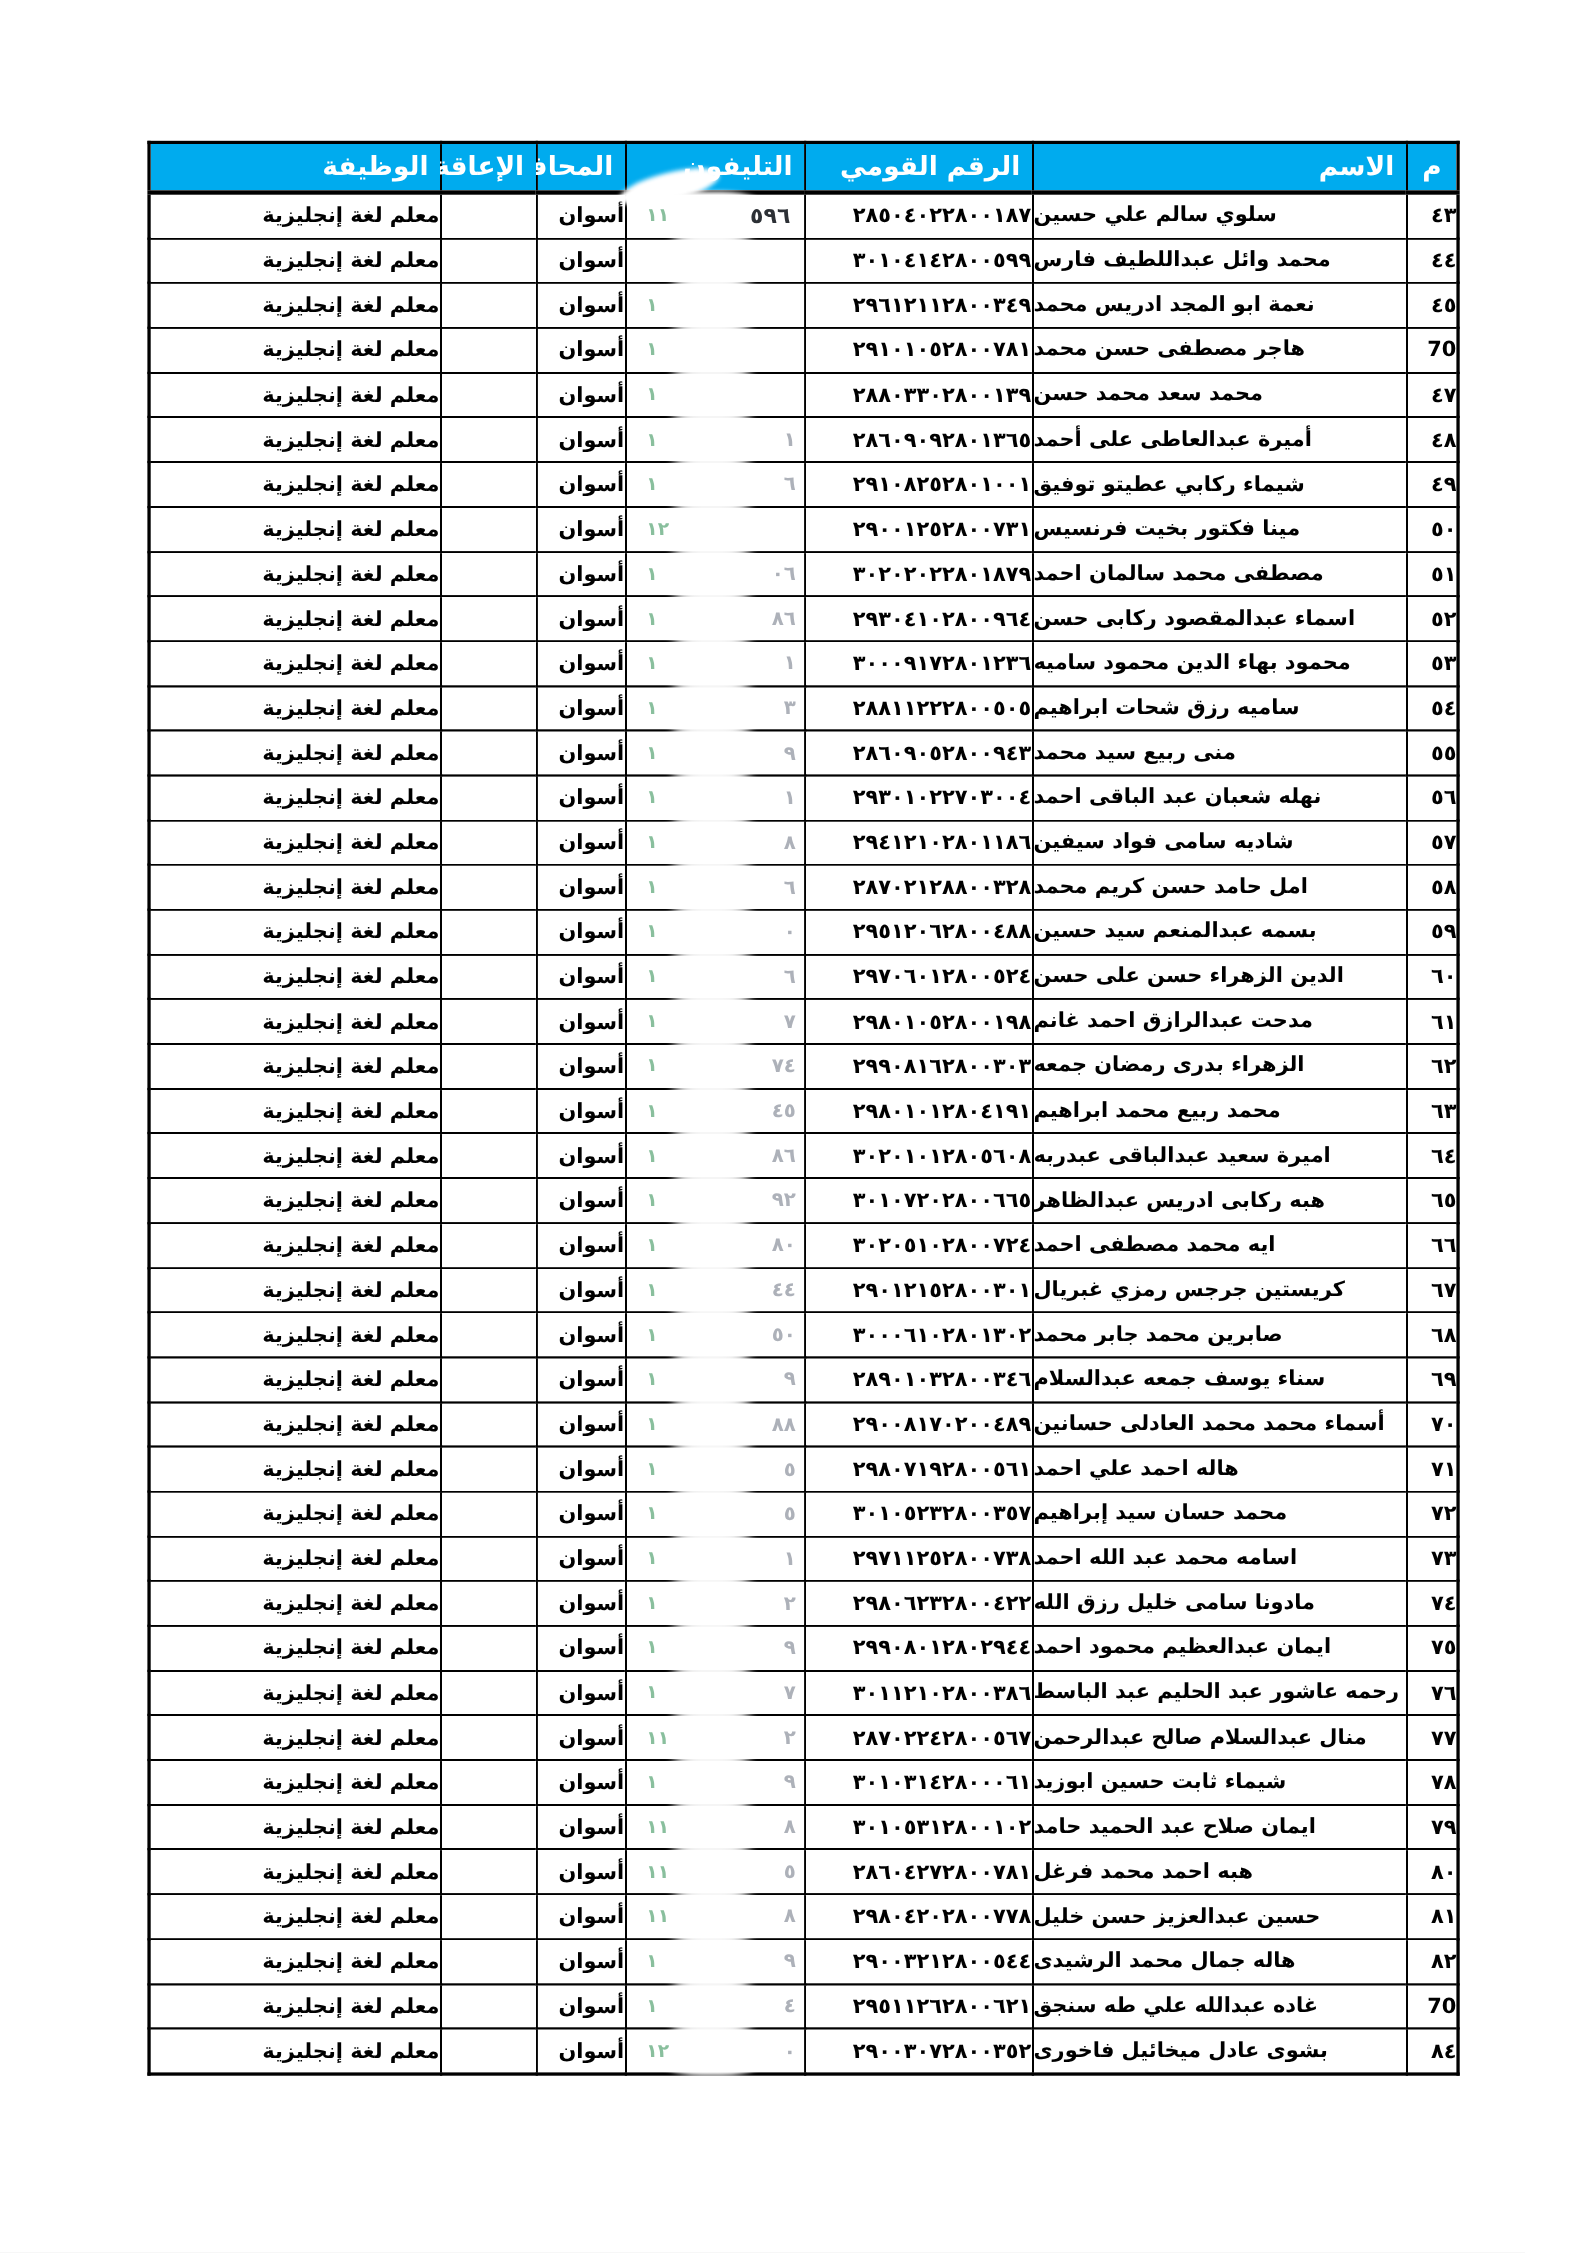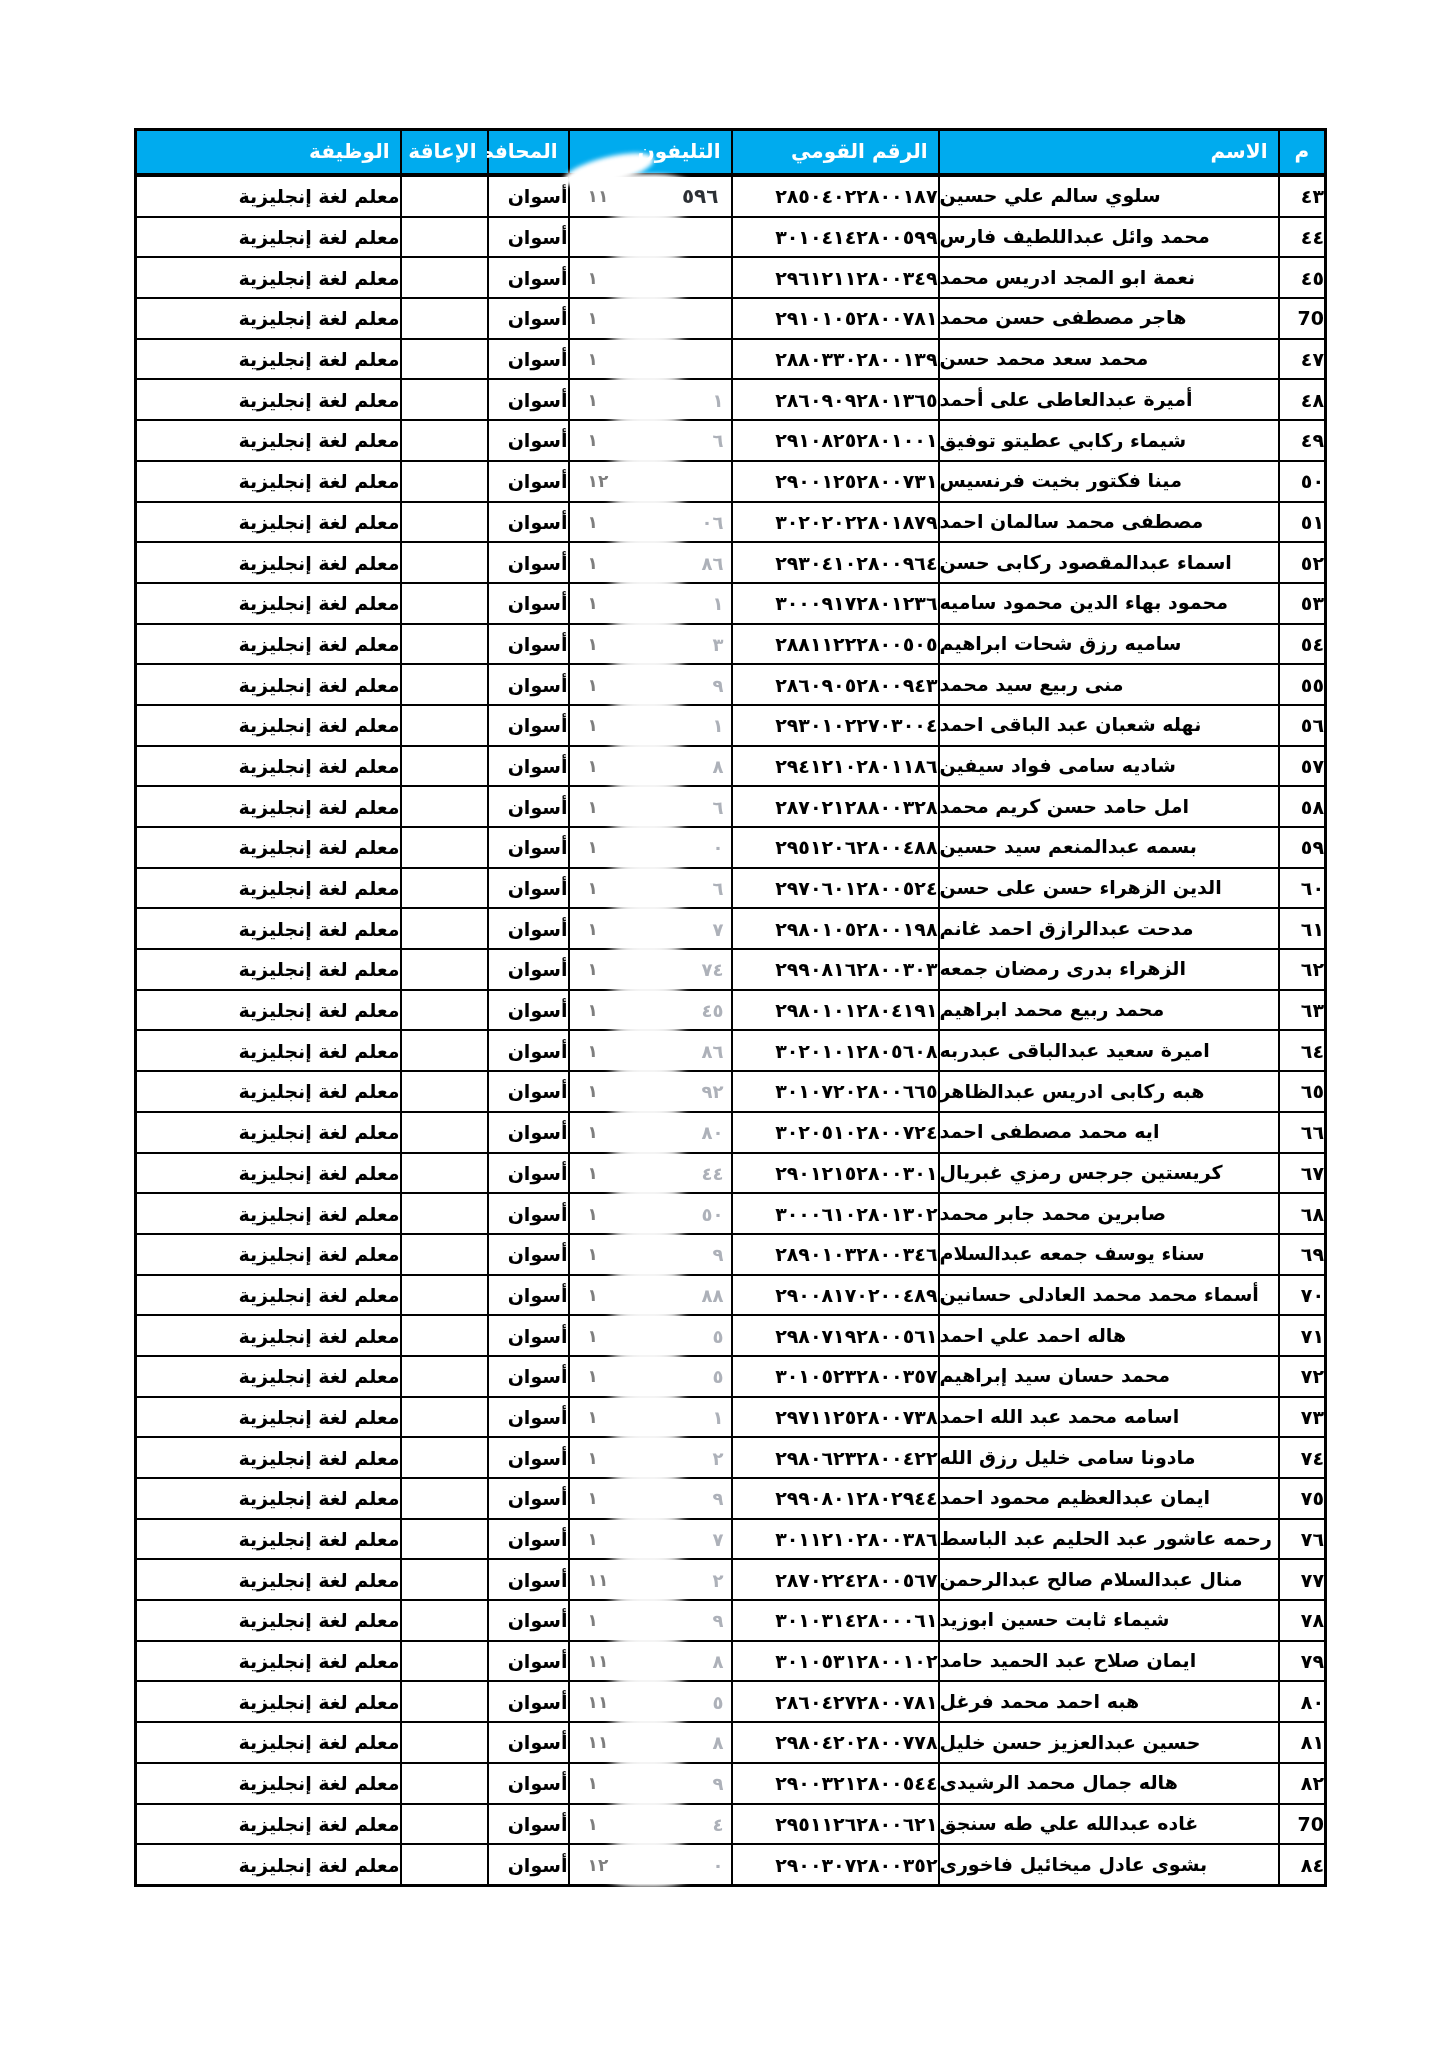--- a/index.html
+++ b/index.html
@@ -16,21 +16,21 @@
     width:1190px;
     border-collapse:collapse;
     table-layout:fixed;
     direction:rtl;
     border:3px solid #000;
   }
   table.roster th{
     background:var(--hdr-bg,#00abee);
     color:var(--hdr-fg,#ffffff);
     font-weight:bold;
-    font-size:20px;
+    font-size:24px;
     text-align:right;
     height:36px;
     padding:2px 10px 4px 2px;
     border:2px solid #000;
     border-bottom:4px solid #000;
     position:relative;
     overflow:visible;
   }
   table.roster th.c-m{text-align:center;padding:2px 2px 4px 2px;}
   table.roster td{
@@ -47,21 +47,21 @@
   }
   td.c-m{text-align:right;font-weight:400;font-size:17px;color:#1a1a1a;}
   td.c-name{text-align:left;padding-right:8px;font-size:20px;line-height:1.05;}
   td.c-nid{text-align:right;padding-right:8px;font-size:19px;letter-spacing:1.5px;white-space:nowrap;margin-left:24px;}
   td.c-gov{text-align:right;padding-right:10px;}
   td.c-job{text-align:right;padding-right:3px;}
   td.c-dis{}
   
   td.c-phone .pl{
     position:absolute;left:18px;top:50%;transform:translateY(-50%);
-    color:#000000;opacity:.5;font-size:17px;font-weight:bold;z-index:3;letter-spacing:4px;
+    color:#15803d;opacity:.5;font-size:17px;font-weight:bold;z-index:3;letter-spacing:4px;
   }
   td.c-phone .pr{
     position:absolute;right:7px;top:50%;transform:translateY(-50%);
     color:#6b7280;opacity:.55;font-size:18px;font-weight:bold;z-index:3;letter-spacing:2px;
   }
   td.c-phone .pr.dark{color:#1b1f24;opacity:.92;font-size:20px;right:12px;}
   td.c-phone .smudge{
     position:absolute;left:14%;right:18%;top:-3px;bottom:-3px;
     background:rgba(255,255,255,.96);
     border-radius:50% / 60%;

